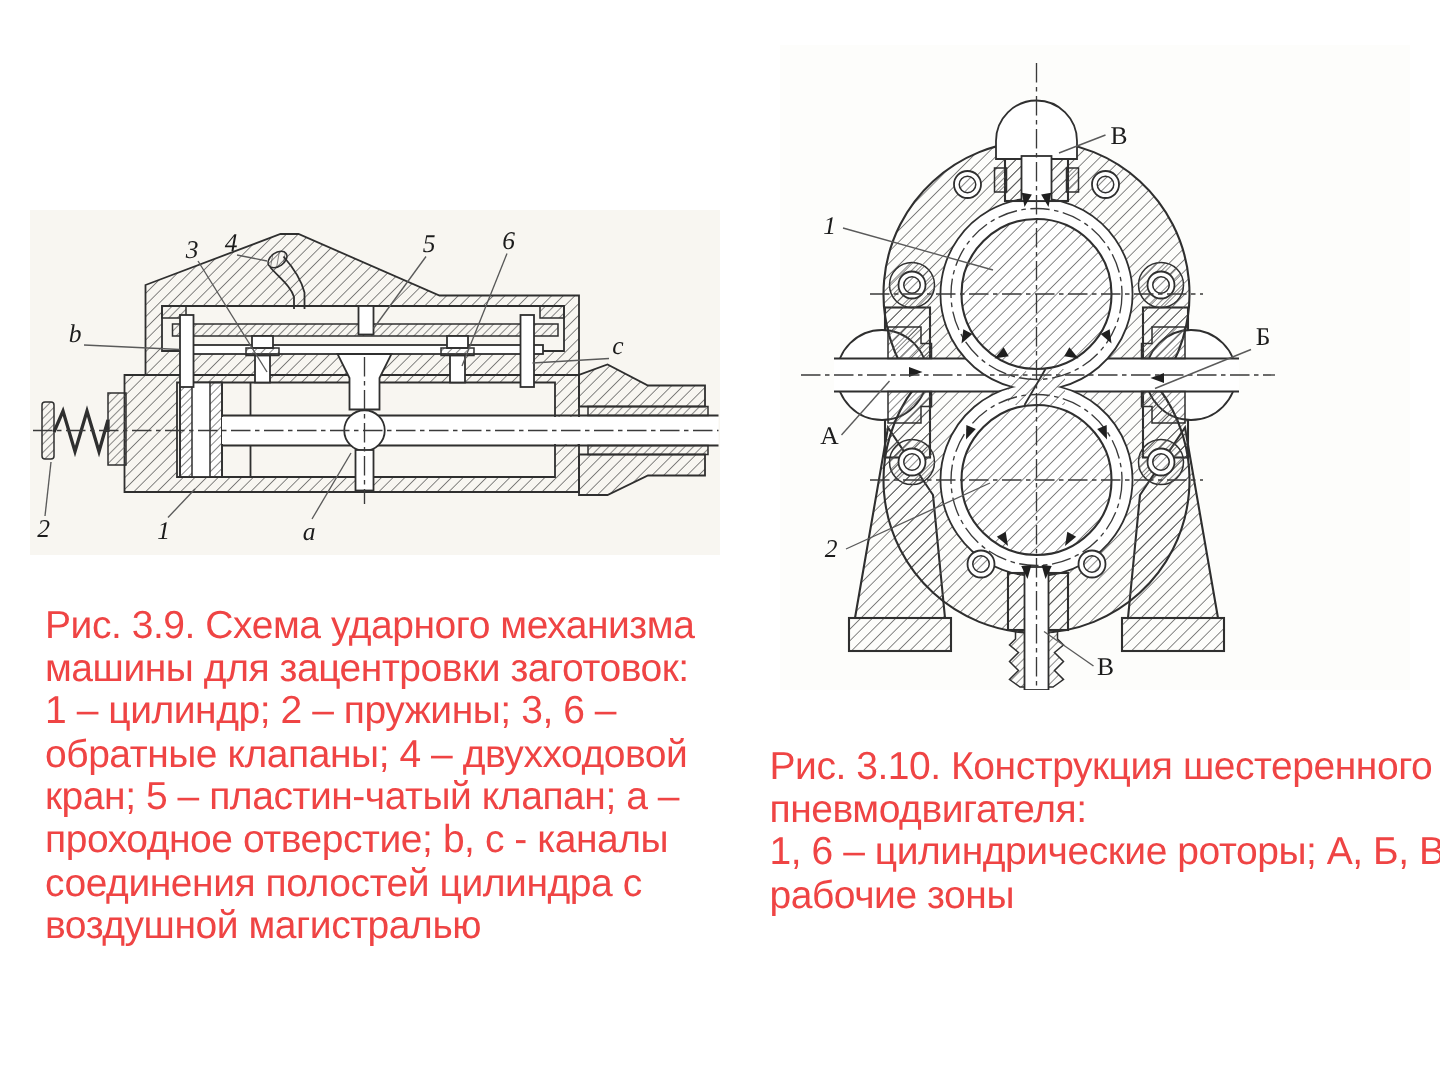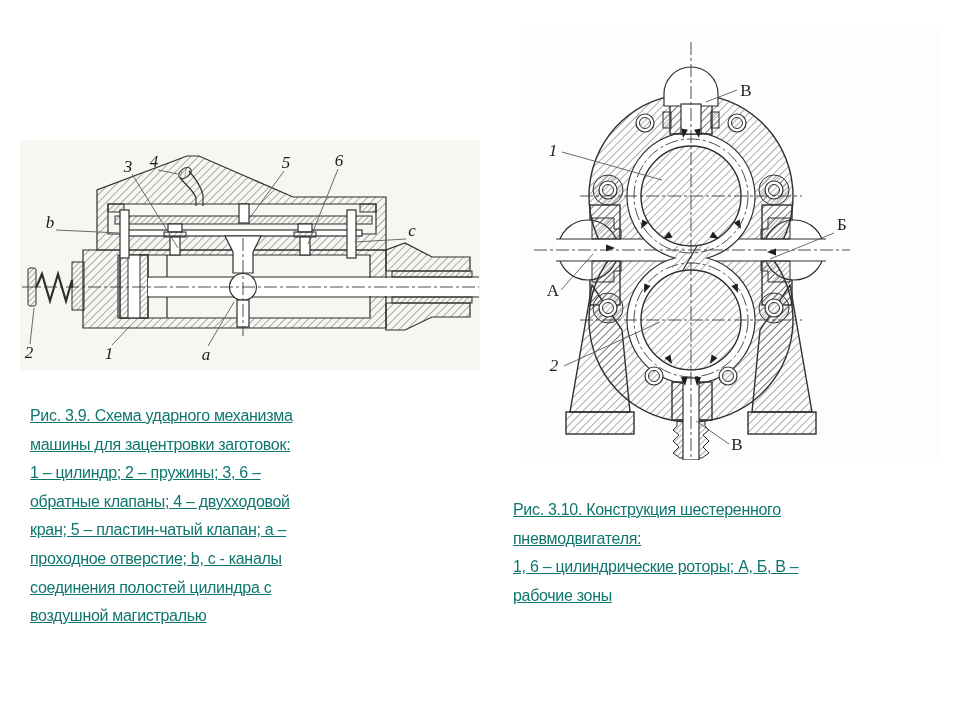--- a/index.html
+++ b/index.html
@@ -1,20 +1,20 @@
 <!DOCTYPE html>
 <html><head>
 <meta charset="utf-8">
 <style>
   html,body{margin:0;padding:0;background:#fff;}
   .page{position:relative;width:960px;height:720px;background:#ffffff;overflow:hidden;
         font-family:"Liberation Sans",sans-serif;}
   .fig-svg{position:absolute;}
-  .caption{position:absolute;white-space:pre;color:#0f766e;font-size:16px;
-           line-height:28.6px;letter-spacing:-0.3px;font-family:"Liberation Sans",sans-serif;text-decoration:underline;}
+  .caption{position:absolute;white-space:pre;color:#ef4444;font-size:26px;
+           line-height:28.6px;letter-spacing:-0.3px;font-family:"Liberation Sans",sans-serif;}
   .cap39{left:30px;top:402px;}
   .cap310{left:513px;top:496px;}
   
   .s  {stroke:#2f2f2f;stroke-width:1.2;fill:none;}
   .sw {stroke:#2f2f2f;stroke-width:1.2;fill:#ffffff;}
   .h1 {fill:url(#p1a);stroke:#2f2f2f;stroke-width:1.2;}
   .h1b{fill:url(#p1b);stroke:#2f2f2f;stroke-width:1;}
   .h2 {fill:url(#p2a);stroke:#2f2f2f;stroke-width:1.4;}
   .h2b{fill:url(#p2b);stroke:#2f2f2f;stroke-width:1;}
   .cl {stroke:#3a3a3a;stroke-width:0.9;fill:none;stroke-dasharray:13 3 3 3;}

